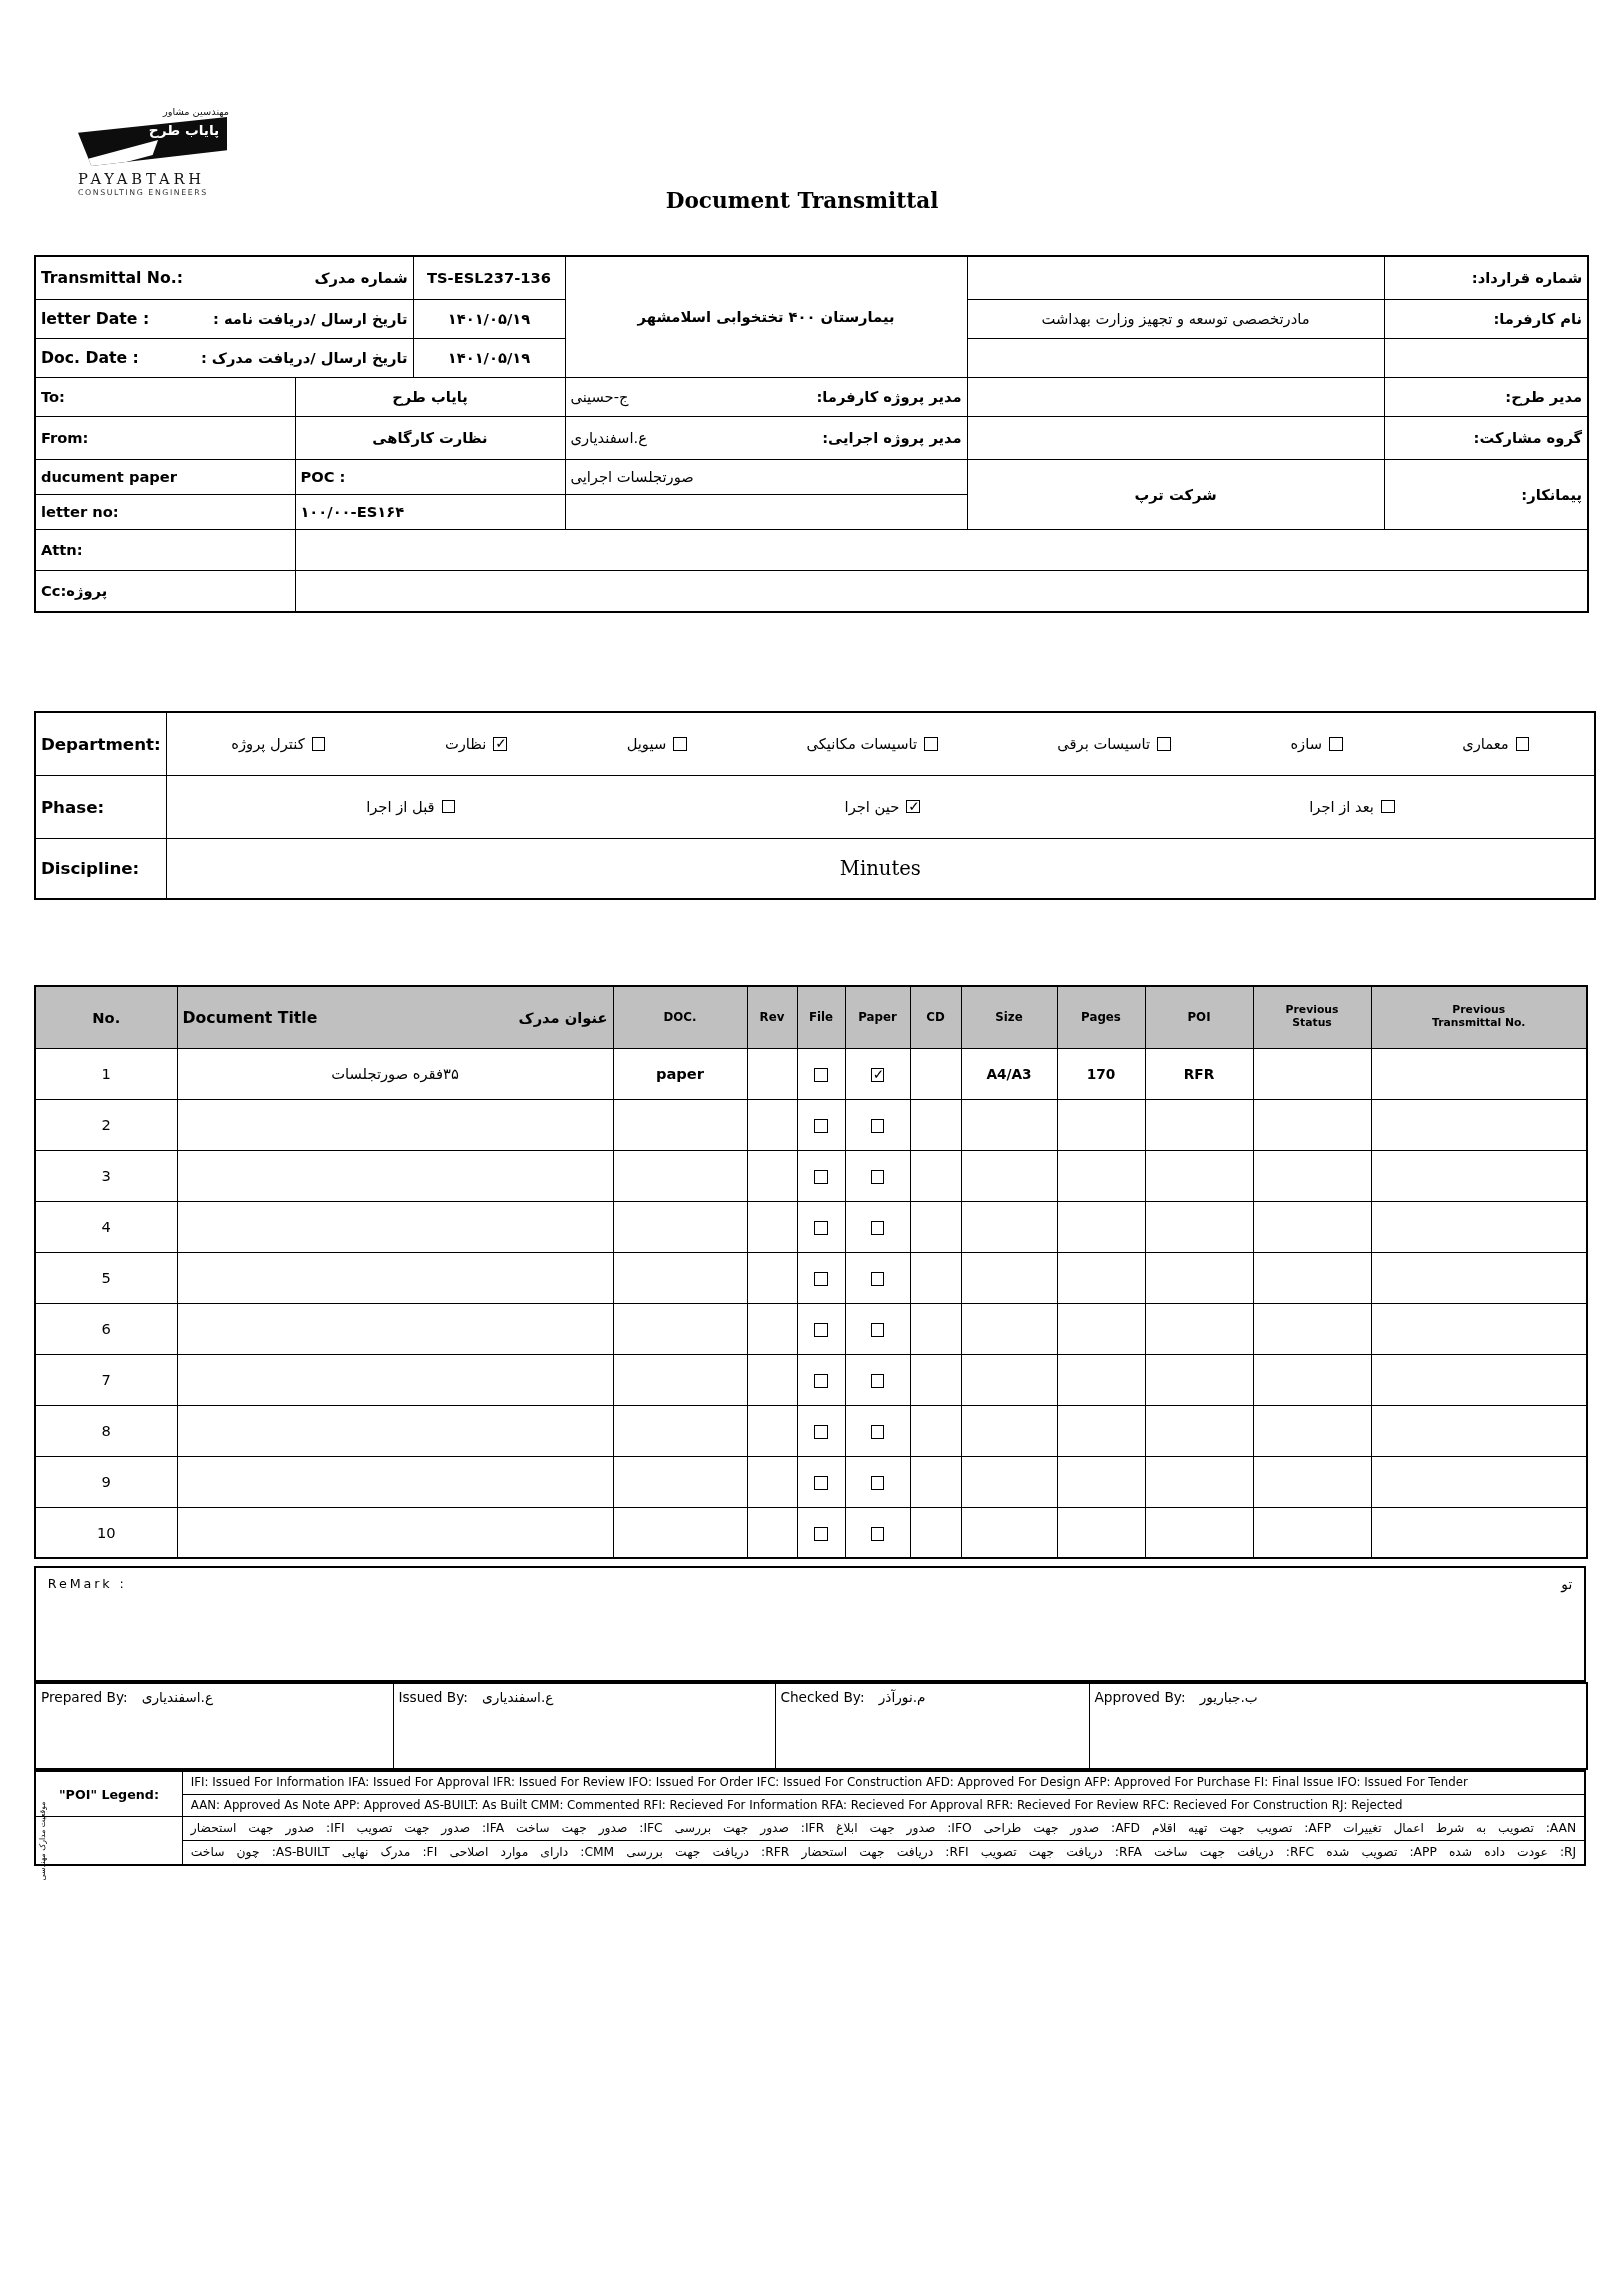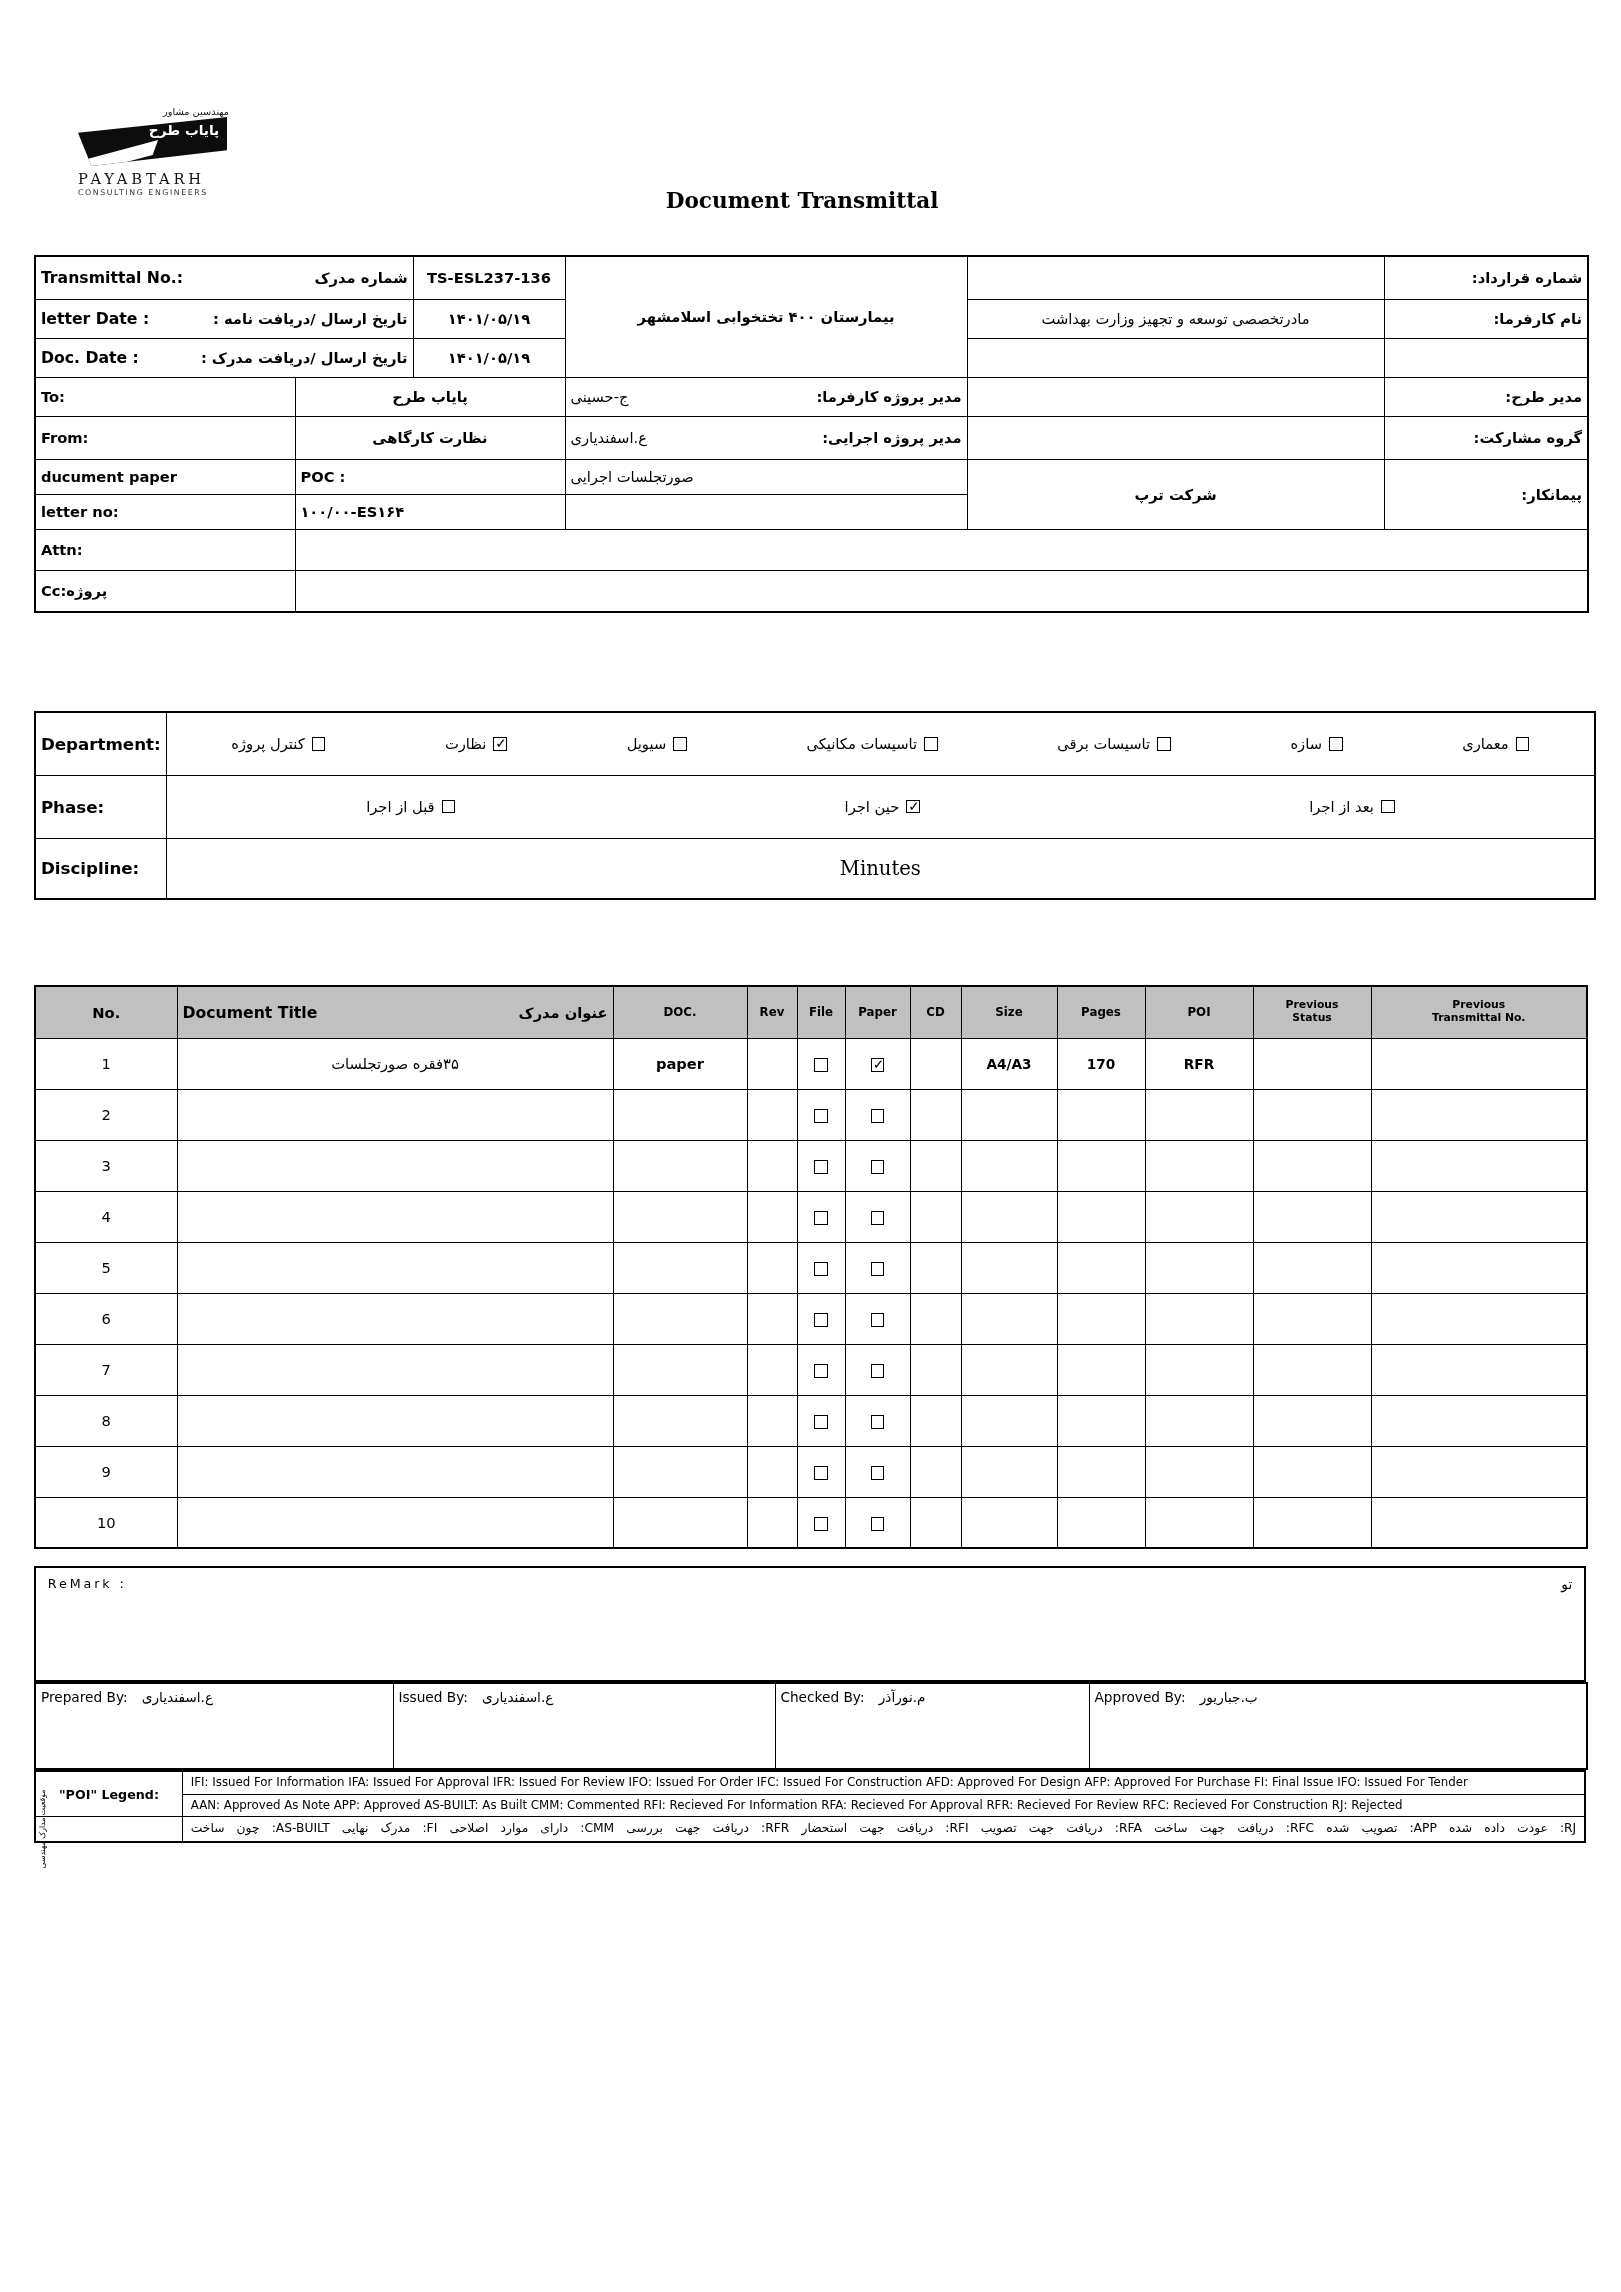--- a/index.html
+++ b/index.html
@@ -38,21 +38,21 @@
   .chk-row { display:flex; justify-content:space-around; align-items:center; width:100%; }
   .chk-item { display:inline-flex; align-items:center; gap:6.9px; }
   .chk-label { font-size:14.7px; }
   .cb { display:inline-block; width:13.7px; height:13.7px; border:1.6px solid #000; background:#fff; position:relative; flex:none; vertical-align:middle; }
   .cb.checked::after { content:"✓"; position:absolute; left:1px; top:-2.9px; font-size:13.7px; font-weight:bold; }
   .discipline { text-align:center; font-family:"DejaVu Serif", serif; font-size:19.6px;margin-left:48px; }
 
   
   #doctable { position:absolute; top:985px; left:34px; }
   #doctable th { background:#c0c0c0; font-weight:bold; }
-  #doctable .head { height:52px; }
+  #doctable .head { height:62px; }
   #doctable .row { height:51px; }
   #doctable .row td { text-align:center; }
   th.small { font-size:11.8px; }
   th.xsmall { font-size:10.8px; line-height:1.2; }
   .th-no { font-size:14.7px; }
   .th-title-en { font-size:15.7px; font-weight:bold; }
   .th-title-fa { font-size:14.7px; font-weight:bold; direction:rtl; }
   .cell-doc { font-weight:bold; }
   .cell-strong { font-weight:bold; font-size:13.7px; }
 
@@ -475,16 +475,17 @@
 <div id="legend">
   <div class="legend-left">
     <div class="legend-poi-label">"POI" Legend:</div>
     <div class="legend-side">
       <span class="legend-side-text">موقعیت مدارک مهندسی</span>
     </div>
   </div>
   <div class="legend-body">
     <div class="legend-row en">IFI: Issued For Information   IFA: Issued For Approval   IFR: Issued For Review   IFO: Issued For Order   IFC: Issued For Construction   AFD: Approved For Design   AFP: Approved For Purchase   FI: Final Issue   IFO: Issued For Tender</div>
     <div class="legend-row en">AAN: Approved As Note   APP: Approved   AS-BUILT: As Built   CMM: Commented   RFI: Recieved For Information   RFA: Recieved For Approval   RFR: Recieved For Review   RFC: Recieved For Construction   RJ: Rejected</div>
+    <div class="legend-row farow">AAN: تصویب به شرط اعمال تغییرات AFP: تصویب جهت تهیه اقلام AFD: صدور جهت طراحی IFO: صدور جهت ابلاغ IFR: صدور جهت بررسی IFC: صدور جهت ساخت IFA: صدور جهت تصویب IFI: صدور جهت استحضار</div>
     <div class="legend-row farow">RJ: عودت داده شده APP: تصویب شده RFC: دریافت جهت ساخت RFA: دریافت جهت تصویب RFI: دریافت جهت استحضار RFR: دریافت جهت بررسی CMM: دارای موارد اصلاحی FI: مدرک نهایی AS-BUILT: چون ساخت</div>
   </div>
 </div>
 
 
 </body></html>

